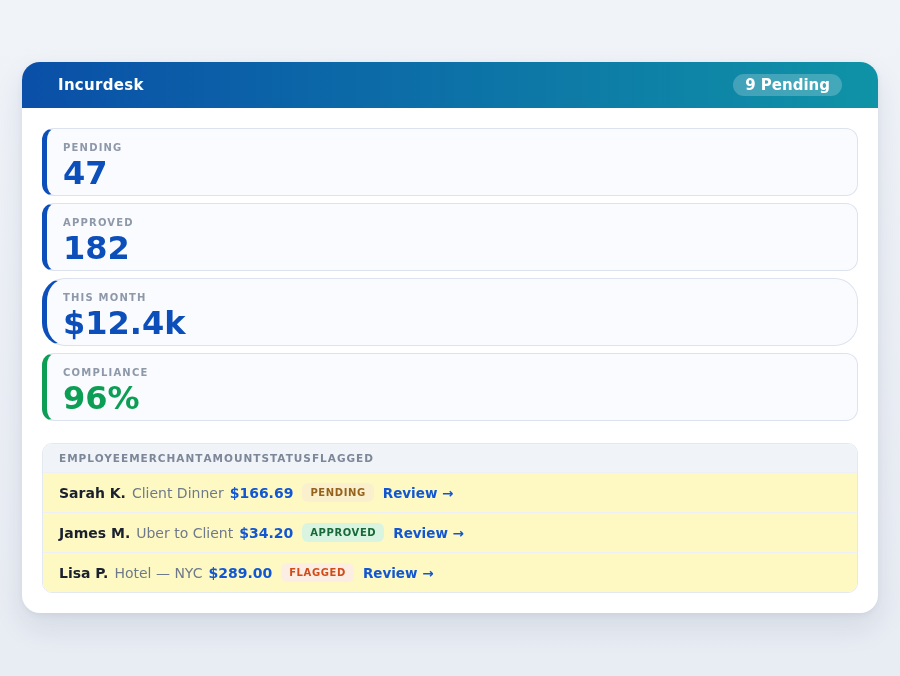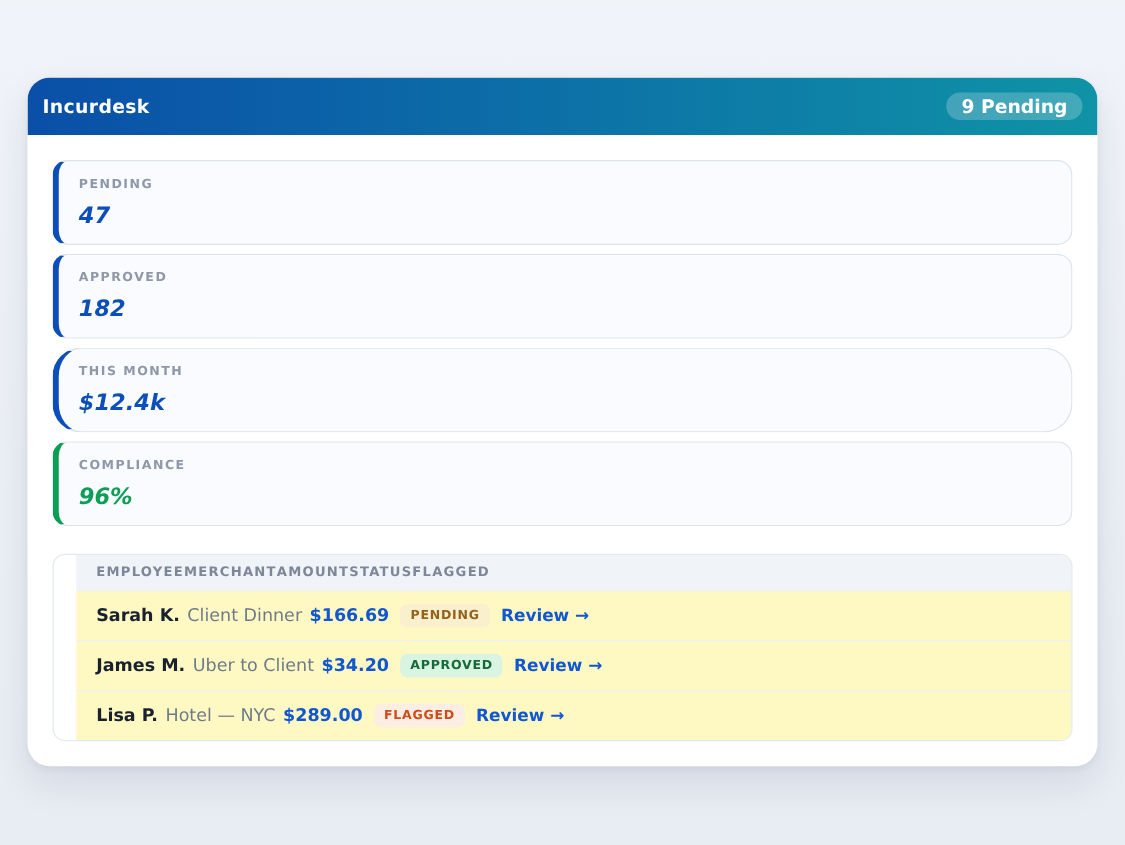--- a/index.html
+++ b/index.html
@@ -18,21 +18,21 @@
     border-radius: 18px;
     box-shadow: 0 14px 30px rgba(30,50,90,0.10), 0 2px 6px rgba(30,50,90,0.06);
     overflow: hidden;
   }
   .card-header {
     height: 46px;
     background: linear-gradient(90deg, #0a4fa8 0%, #0f93a6 100%);
     display: flex;
     align-items: center;
     justify-content: space-between;
-    padding: 0 12px;
+    padding: 0 36px;
     text-align: right;
   }
   .app-title {
     color: #ffffff;
     font-size: 15px;
     font-weight: bold;
     letter-spacing: 0.3px;
   }
   .header-badge {
     background: rgba(255,255,255,0.22);
@@ -55,31 +55,29 @@
   }
   .stat-label {
     font-size: 10px;
     font-weight: bold;
     letter-spacing: 1.2px;
     color: #8e98a9;
     line-height: 12px;
     margin-bottom: 5px;
   }
   .stat-value {
-    font-size: 18px;
+    font-size: 32px;
     font-weight: bold;
     line-height: 28px;
-    font-style: italic;
   }
   .table {
     margin-top: 22px;
     border: 1px solid #e3e9f1;
     border-radius: 10px;
     overflow: hidden;
-    padding-left: 18px;
   }
   .thead {
     height: 28px;
     background: #f0f4f8;
     display: flex;
     align-items: center;
     gap: 0;
     padding: 0 16px;
     font-size: 10.5px;
     font-weight: bold;

